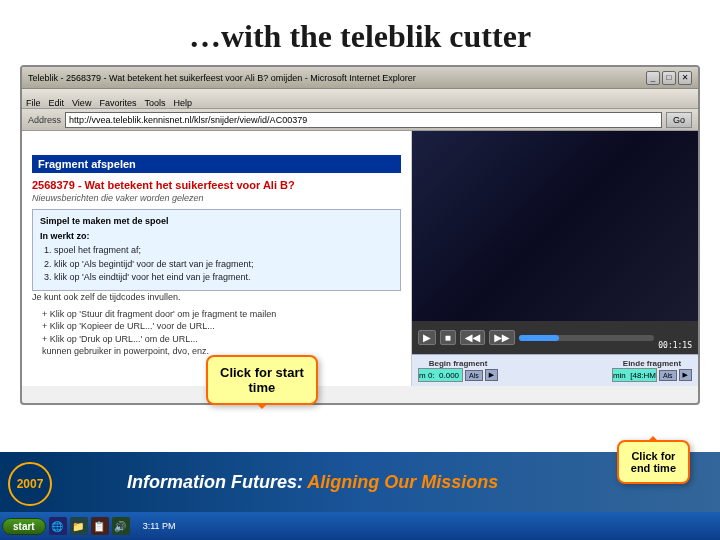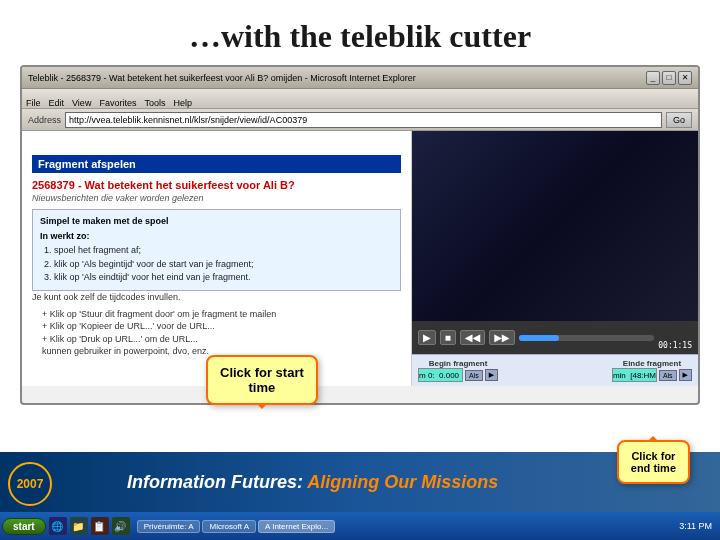--- a/index.html
+++ b/index.html
@@ -594,20 +594,15 @@
 <div class="taskbar">
   <button class="start-btn">start</button>
 
   <div class="taskbar-icons">
     <div class="taskbar-icon" style="background:#226;">🌐</div>
     <div class="taskbar-icon" style="background:#244;">📁</div>
     <div class="taskbar-icon" style="background:#422;">📋</div>
     <div class="taskbar-icon" style="background:#242;">🔊</div>
   </div>
 
-  <div class="taskbar-items">
-    <div class="taskbar-item">Privéruimte: A</div>
-    <div class="taskbar-item">Microsoft A</div>
-    <div class="taskbar-item active">A Internet Explo...</div>
-  </div>
 
   <div class="taskbar-clock">3:11 PM</div>
 </div>
 
 </body></html>

